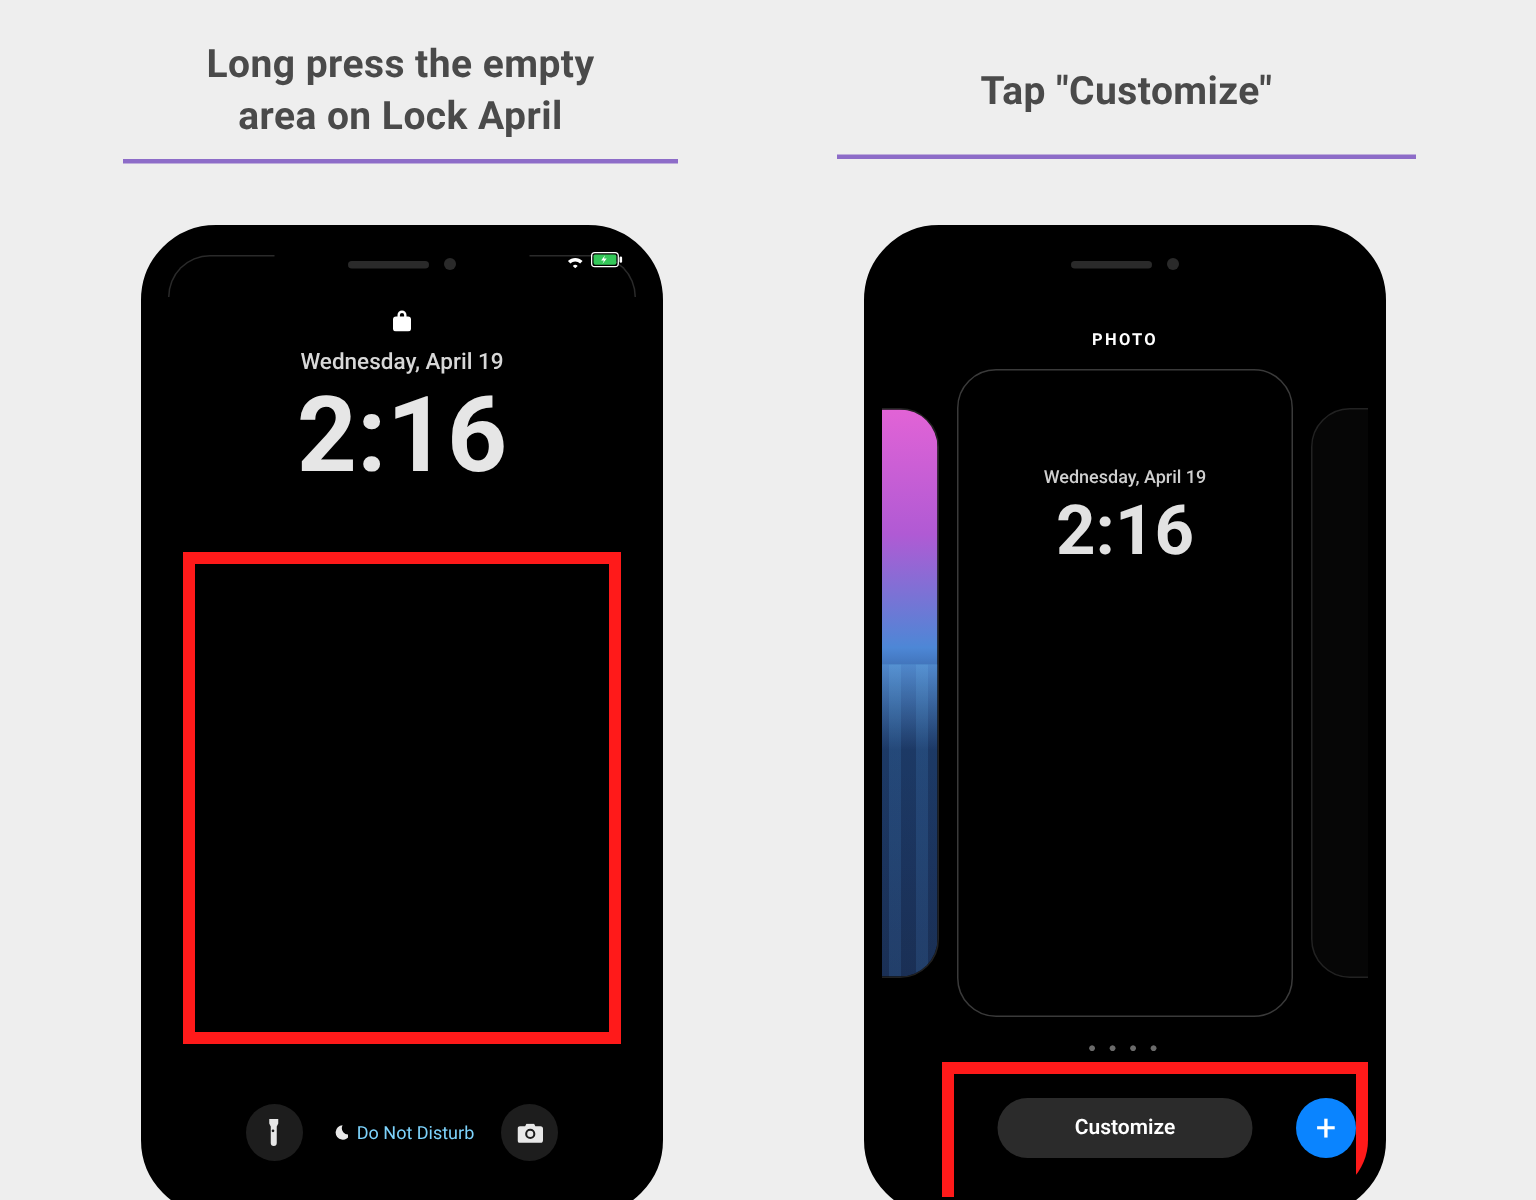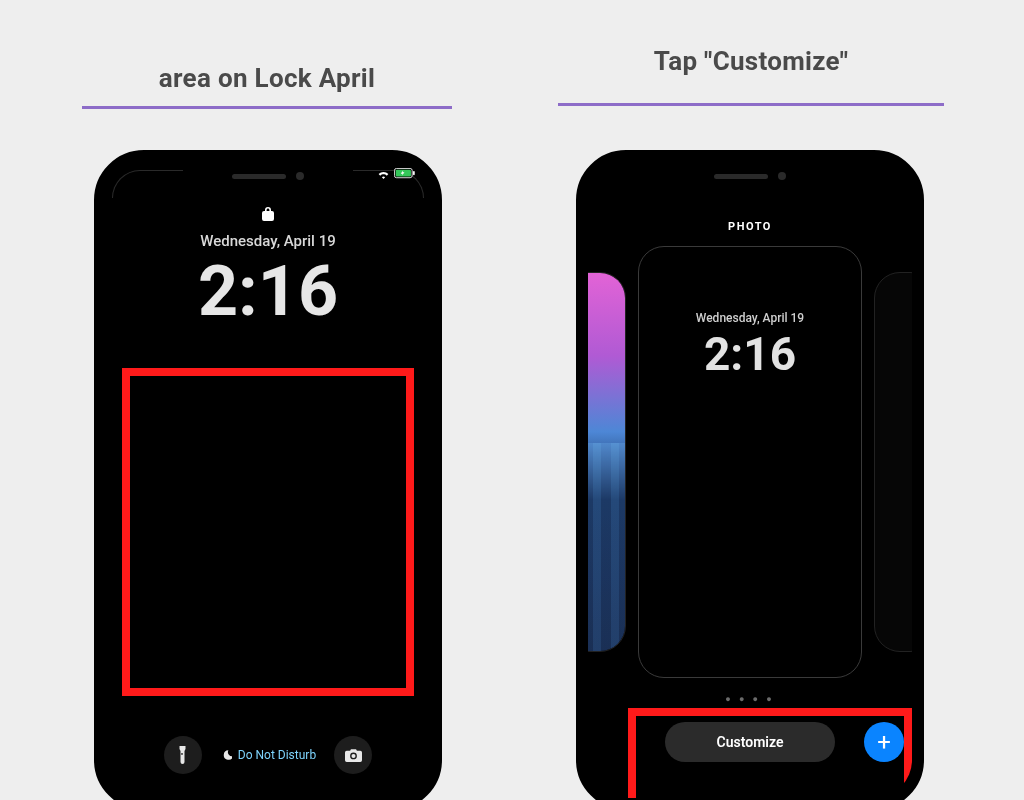--- a/index.html
+++ b/index.html
@@ -239,21 +239,21 @@
     left: 0; right: 0;
     text-align: center;
     color: #6b6b6b;
     font-size: 9px;
     letter-spacing: 3px;
   }
   .customize-row {
     position: absolute;
     left: 14px;
     right: 14px;
-    bottom: 26px;
+    bottom: 16px;
     height: 60px;
     display: flex;
     align-items: center;
     justify-content: center;
     gap: 14px;
     text-align: right;
   }
   .customize-btn {
     flex: 0 0 170px;
     height: 40px;
@@ -302,21 +302,21 @@
     border-top-left-radius: 38px;
     border-top-right-radius: 38px;
     pointer-events: none;
   }
 </style>
 </head>
 <body>
 
 <div class="step" style="left:82px; top:26px; width:370px;">
   <div class="step-title">
-    <br>
+    <span>Long press the empty</span><br>
     <span>area on Lock April</span>
   </div>
   <div class="purple-underline"></div>
 </div>
 
 <div class="step" style="left:558px; top:44px; width:386px;">
   <div class="step-title">Tap "Customize"</div>
   <div class="purple-underline" style="margin-top:24px;"></div>
 </div>
 

